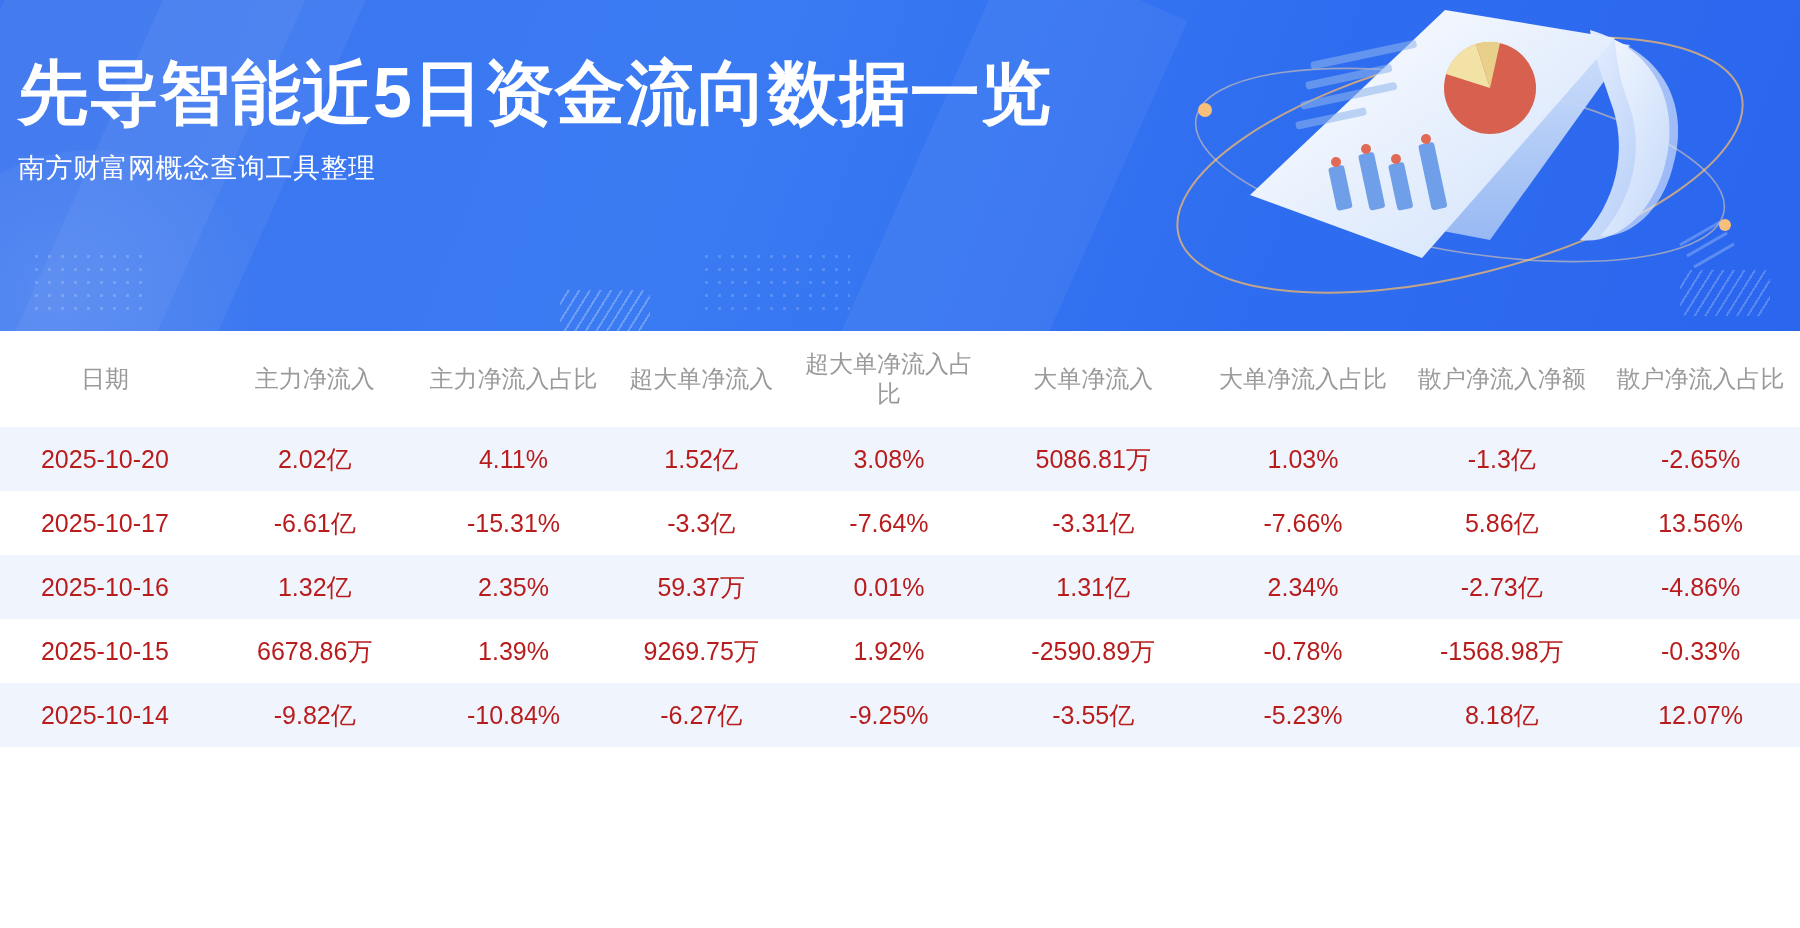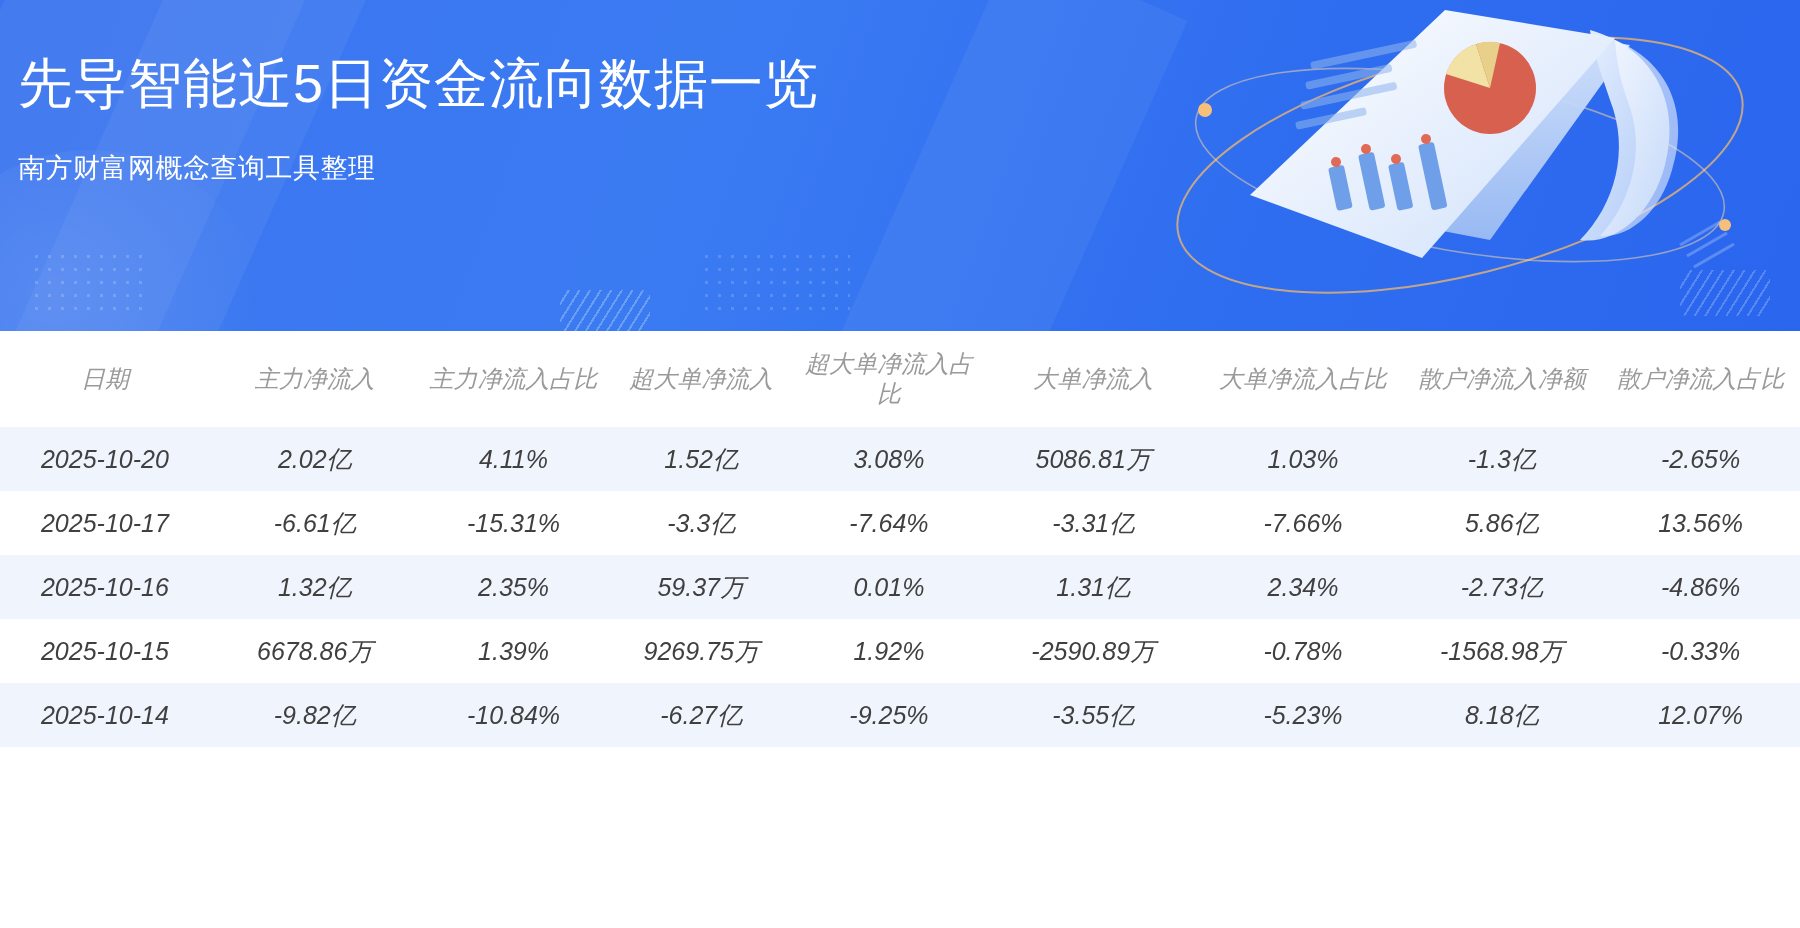--- a/index.html
+++ b/index.html
@@ -79,23 +79,23 @@
     width: 90px; height: 46px;
     background: repeating-linear-gradient(
        -58deg, rgba(255,255,255,0.22) 0 2px, transparent 2px 9px);
     border-radius: 6px;
   }
 
   .headline {
     position: absolute;
     left: 18px;
     top: 52px;
-    font-size: 54px;
+    font-size: 70px;
     line-height: 1.18;
-    font-weight: normal;
+    font-weight: bold;
     color: #ffffff;
     letter-spacing: 1px;
     white-space: nowrap;
   }
   .subline {
     position: absolute;
     left: 18px;
     top: 151px;
     font-size: 27px;
     line-height: 1.3;
@@ -142,40 +142,39 @@
     font-style: italic;
     white-space: nowrap;
   }
 
   table.fund {
     position: relative;
     width: 1800px;
     border-collapse: collapse;
     table-layout: fixed;
     z-index: 2;
-    font-style: italic;
   }
   table.fund th, table.fund td {
     text-align: center;
     vertical-align: middle;
     border: none;
   }
   table.fund thead th {
     height: 96px;
     padding: 4px 6px;
     font-size: 24px;
     font-weight: normal;
     color: #9a9a9a;
     line-height: 1.25;
     background: #ffffff;
   }
   table.fund tbody td {
     height: 64px;
     font-size: 25px;
-    color: #404040;
+    color: #b91c1c;
     background: transparent;
   }
   table.fund tbody tr.odd { background: #f0f5fd; }
   table.fund tbody tr.even { background: #ffffff; }
 
   
   col.c0 { width: 190px; }
   col.c1 { width: 190px; }
   col.c2 { width: 170px; }
   col.c3 { width: 170px; }

